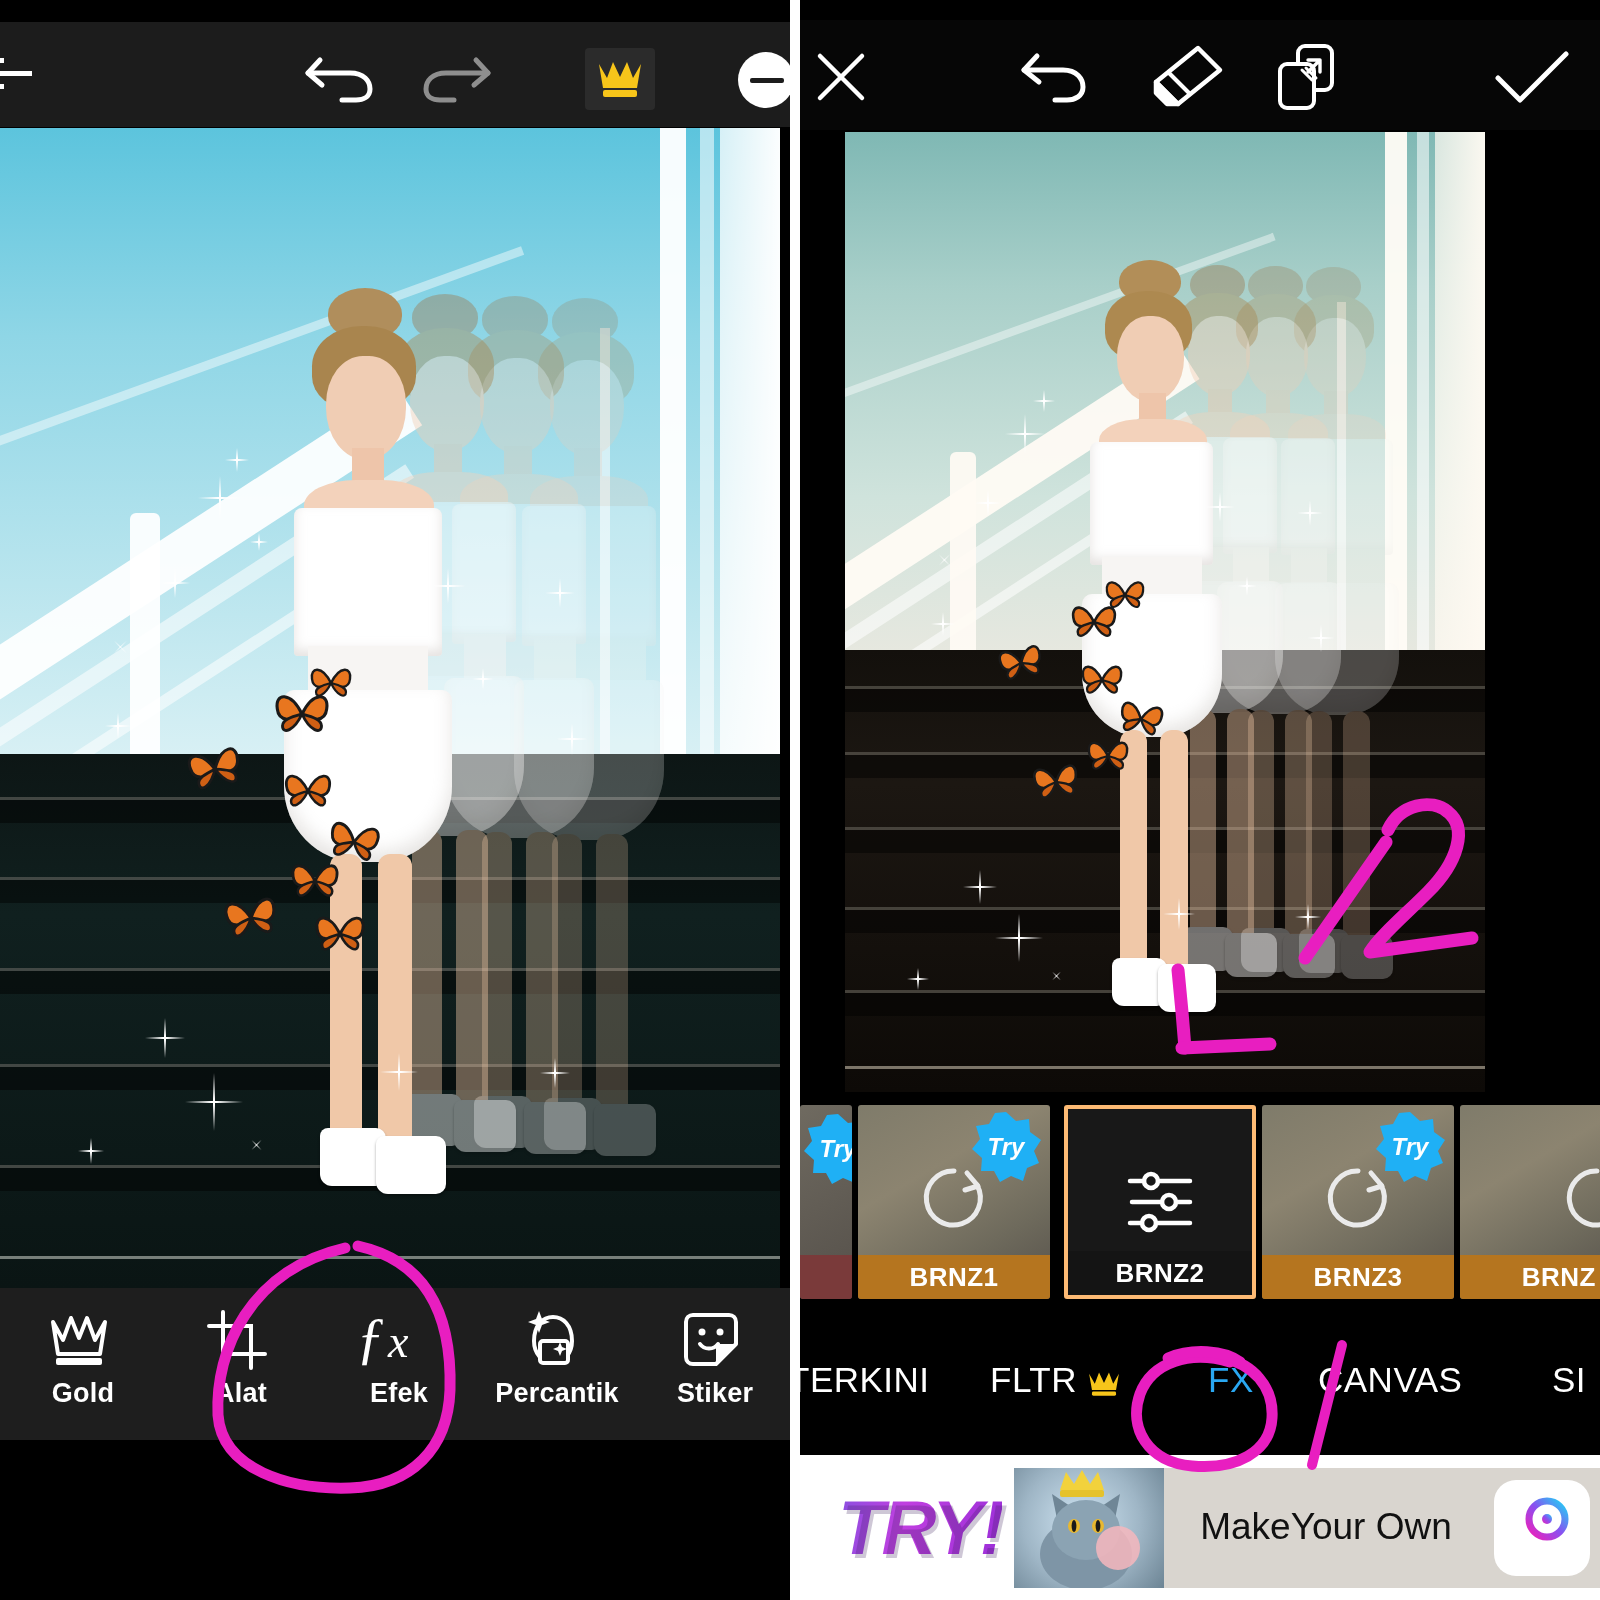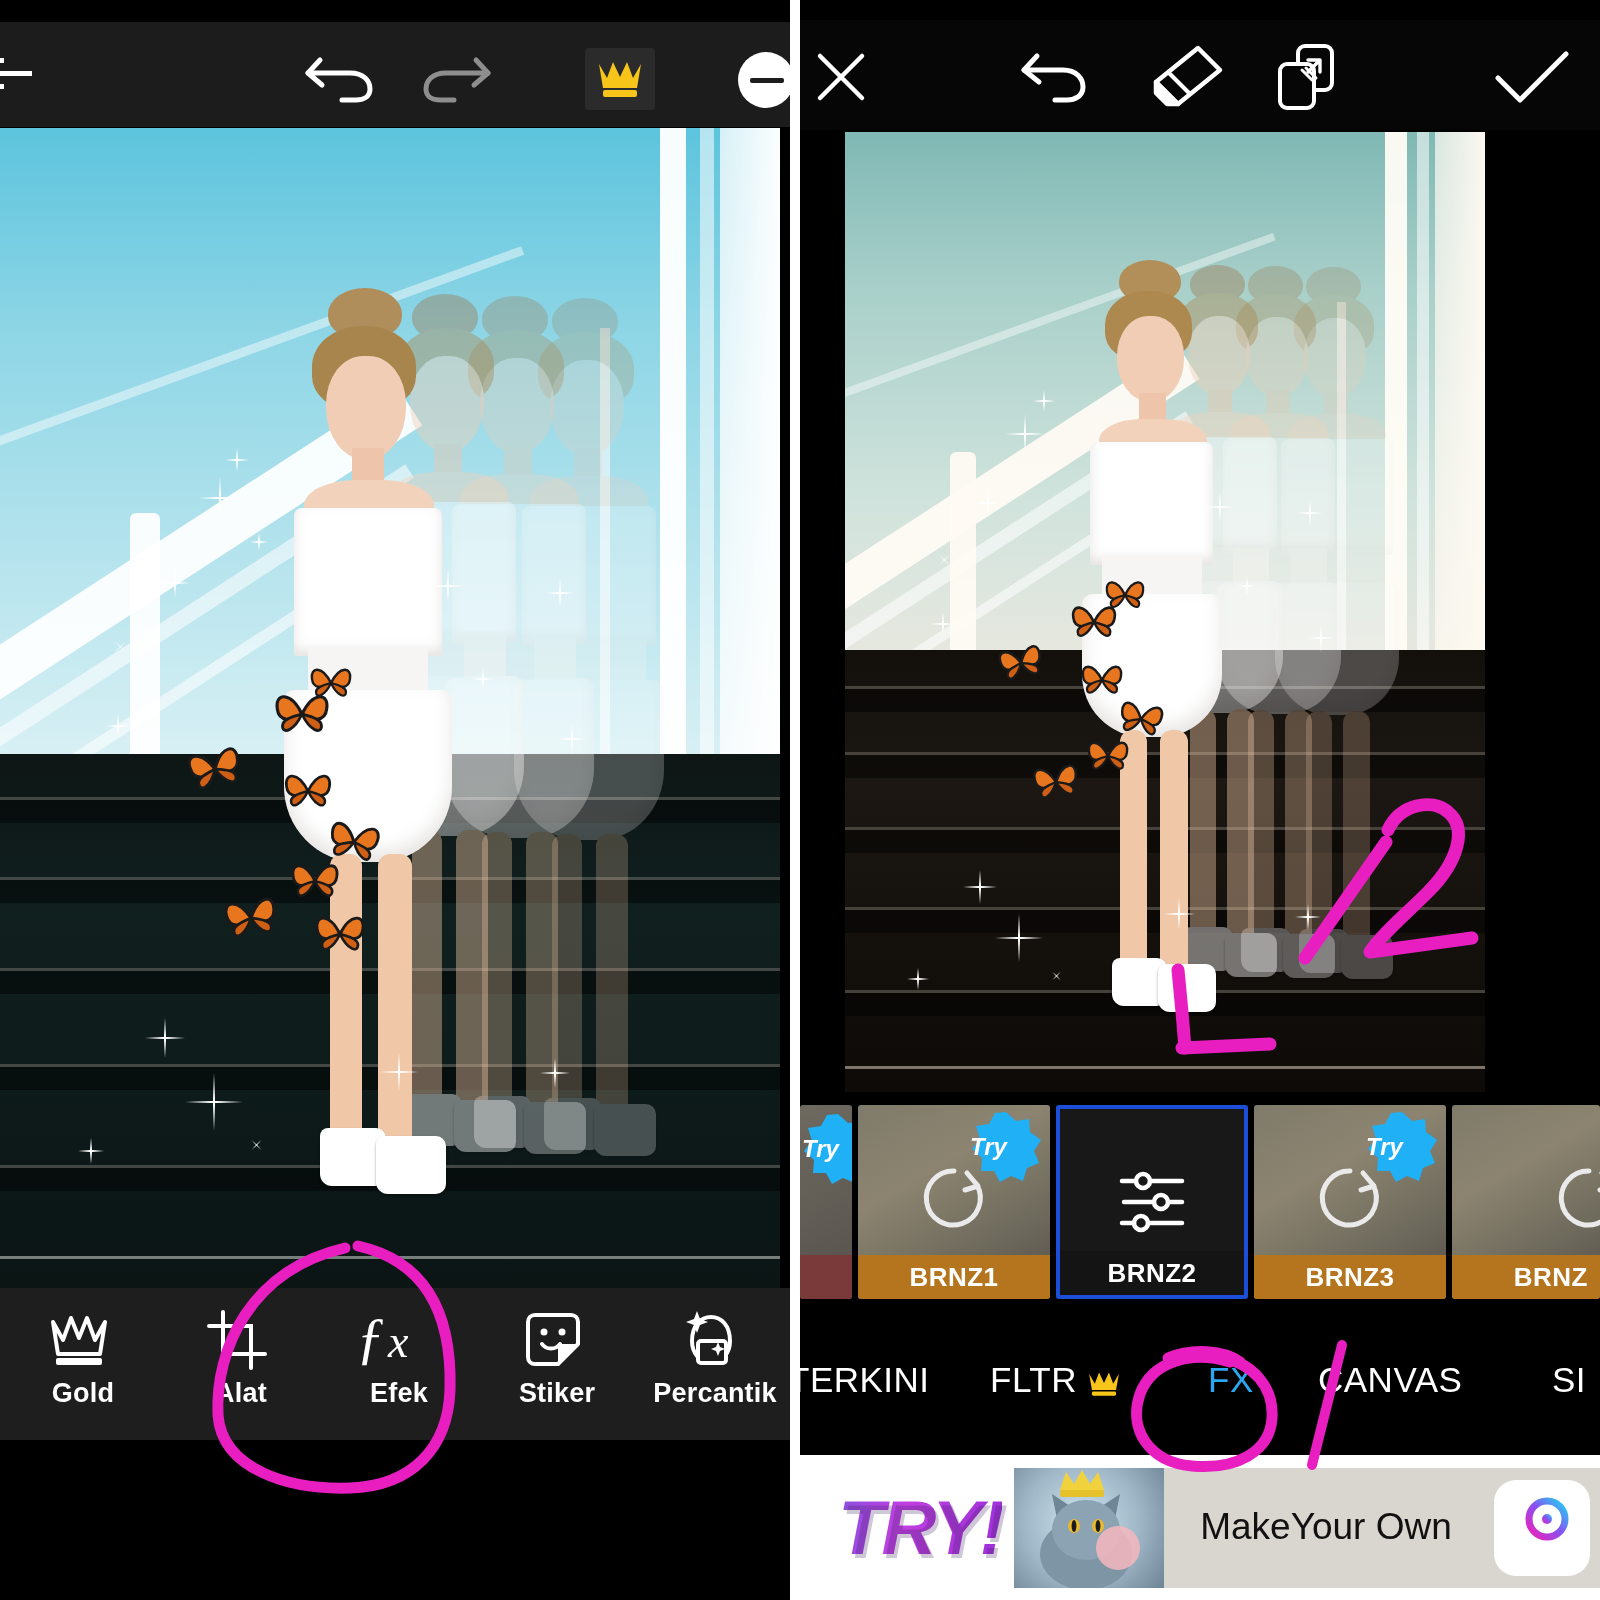--- a/index.html
+++ b/index.html
@@ -109,25 +109,25 @@
   
   .filterstrip { position:absolute; left:0; bottom:295px; width:100%; height:200px;
                  display:flex; gap:6px; padding-left:4px; }
   .thumb { position:relative; width:192px; height:194px; flex:0 0 auto; overflow:hidden;
            border-radius:3px; cursor:pointer; }
   .thumb .img { position:absolute; inset:0;
            background:linear-gradient(150deg,#7f7b6a 0%, #8c8470 35%, #6e6a5c 70%, #55504a 100%); }
   .thumb .lbl { position:absolute; left:0; right:0; bottom:0; height:44px;
            background:#b5751f; color:#fff; font-size:26px; font-weight:600;
            display:flex; align-items:center; justify-content:center; letter-spacing:.5px; }
-  .thumb.selected { border:4px solid #1d4ed8; }
+  .thumb.selected { border:4px solid #fdba74;margin-left:8px; }
   .thumb.selected .img { background:#181818; }
   .thumb.selected .lbl { background:#141414; }
   .try-badge { position:absolute; right:8px; top:6px; width:72px; height:72px;
-           display:flex; align-items:center; justify-content:flex-start;
+           display:flex; align-items:center; justify-content:center;
            color:#fff; font-size:24px; font-style:italic; font-weight:700; }
   .try-badge svg { position:absolute; inset:0; }
   .try-badge span { position:relative; z-index:2; }
   .thumb .ctr { position:absolute; left:0; right:0; top:54px; display:flex;
            align-items:center; justify-content:center; }
 
   
   .tabbar { position:absolute; left:0; bottom:150px; width:100%; height:140px;
             background:#000; display:flex; align-items:center; }
   .tab { color:#fff; font-size:35px; letter-spacing:.5px; white-space:nowrap; cursor:pointer;
@@ -402,40 +402,40 @@
         <div class="bb-icon">
           <svg width="86" height="66" viewBox="0 0 86 66">
             <text x="4" y="50" font-family="'Liberation Serif',serif" font-style="italic" font-size="58" fill="#ffffff">ƒ</text>
             <text x="36" y="50" font-family="'Liberation Serif',serif" font-style="italic" font-size="46" fill="#ffffff">x</text>
           </svg>
         </div>
         <div class="bb-label">Efek</div>
       </div>
       <div class="bb-item">
         <div class="bb-icon">
+          <svg width="66" height="62" viewBox="0 0 66 62" fill="none" stroke="#fff" stroke-width="4">
+            <path d="M14 32 C14 16 23 8 33 8 C43 8 52 16 52 32 C52 44 44 54 33 54 C22 54 14 44 14 32Z"></path>
+            <rect x="20" y="32" width="28" height="22" rx="3" fill="#1e1e1e"></rect>
+            <path d="M16 10 L19 2 L22 10 L30 13 L22 16 L19 24 L16 16 L8 13 Z" fill="#fff" stroke="none"></path>
+            <path d="M38 38 L40 33 L42 38 L47 40 L42 42 L40 47 L38 42 L33 40 Z" fill="#fff" stroke="none"></path>
+          </svg>
+        </div>
+        <div class="bb-label">Percantik</div>
+      </div>
+      <div class="bb-item">
+        <div class="bb-icon">
           <svg width="62" height="60" viewBox="0 0 62 60" fill="none" stroke="#fff" stroke-width="4" stroke-linejoin="round">
             <path d="M6 12 C6 8 9 5 13 5 H49 C53 5 56 8 56 12 V34 L36 54 H13 C9 54 6 51 6 47 Z"></path>
             <path d="M56 34 L36 54 V38 C36 36 38 34 40 34 Z" fill="#fff" stroke="none"></path>
             <circle cx="22" cy="22" r="3.5" fill="#fff" stroke="none"></circle>
             <circle cx="40" cy="22" r="3.5" fill="#fff" stroke="none"></circle>
             <path d="M20 34 C24 40 34 40 38 34" stroke-linecap="round"></path>
           </svg>
         </div>
         <div class="bb-label">Stiker</div>
-      </div>
-      <div class="bb-item">
-        <div class="bb-icon">
-          <svg width="66" height="62" viewBox="0 0 66 62" fill="none" stroke="#fff" stroke-width="4">
-            <path d="M14 32 C14 16 23 8 33 8 C43 8 52 16 52 32 C52 44 44 54 33 54 C22 54 14 44 14 32Z"></path>
-            <rect x="20" y="32" width="28" height="22" rx="3" fill="#1e1e1e"></rect>
-            <path d="M16 10 L19 2 L22 10 L30 13 L22 16 L19 24 L16 16 L8 13 Z" fill="#fff" stroke="none"></path>
-            <path d="M38 38 L40 33 L42 38 L47 40 L42 42 L40 47 L38 42 L33 40 Z" fill="#fff" stroke="none"></path>
-          </svg>
-        </div>
-        <div class="bb-label">Percantik</div>
       </div>
     </div>
     <div class="black-fill"></div>
 
     <svg class="ink" style="left:0; top:1190px; width:790px; height:310px;">
       <path d="M345 58 C250 80 215 160 218 225 C222 280 290 300 350 298
                C412 296 448 258 450 200 C452 130 430 72 358 56" fill="none" stroke="#e81ec0" stroke-width="11" stroke-linecap="round"></path>
     </svg>
   </div>
 

